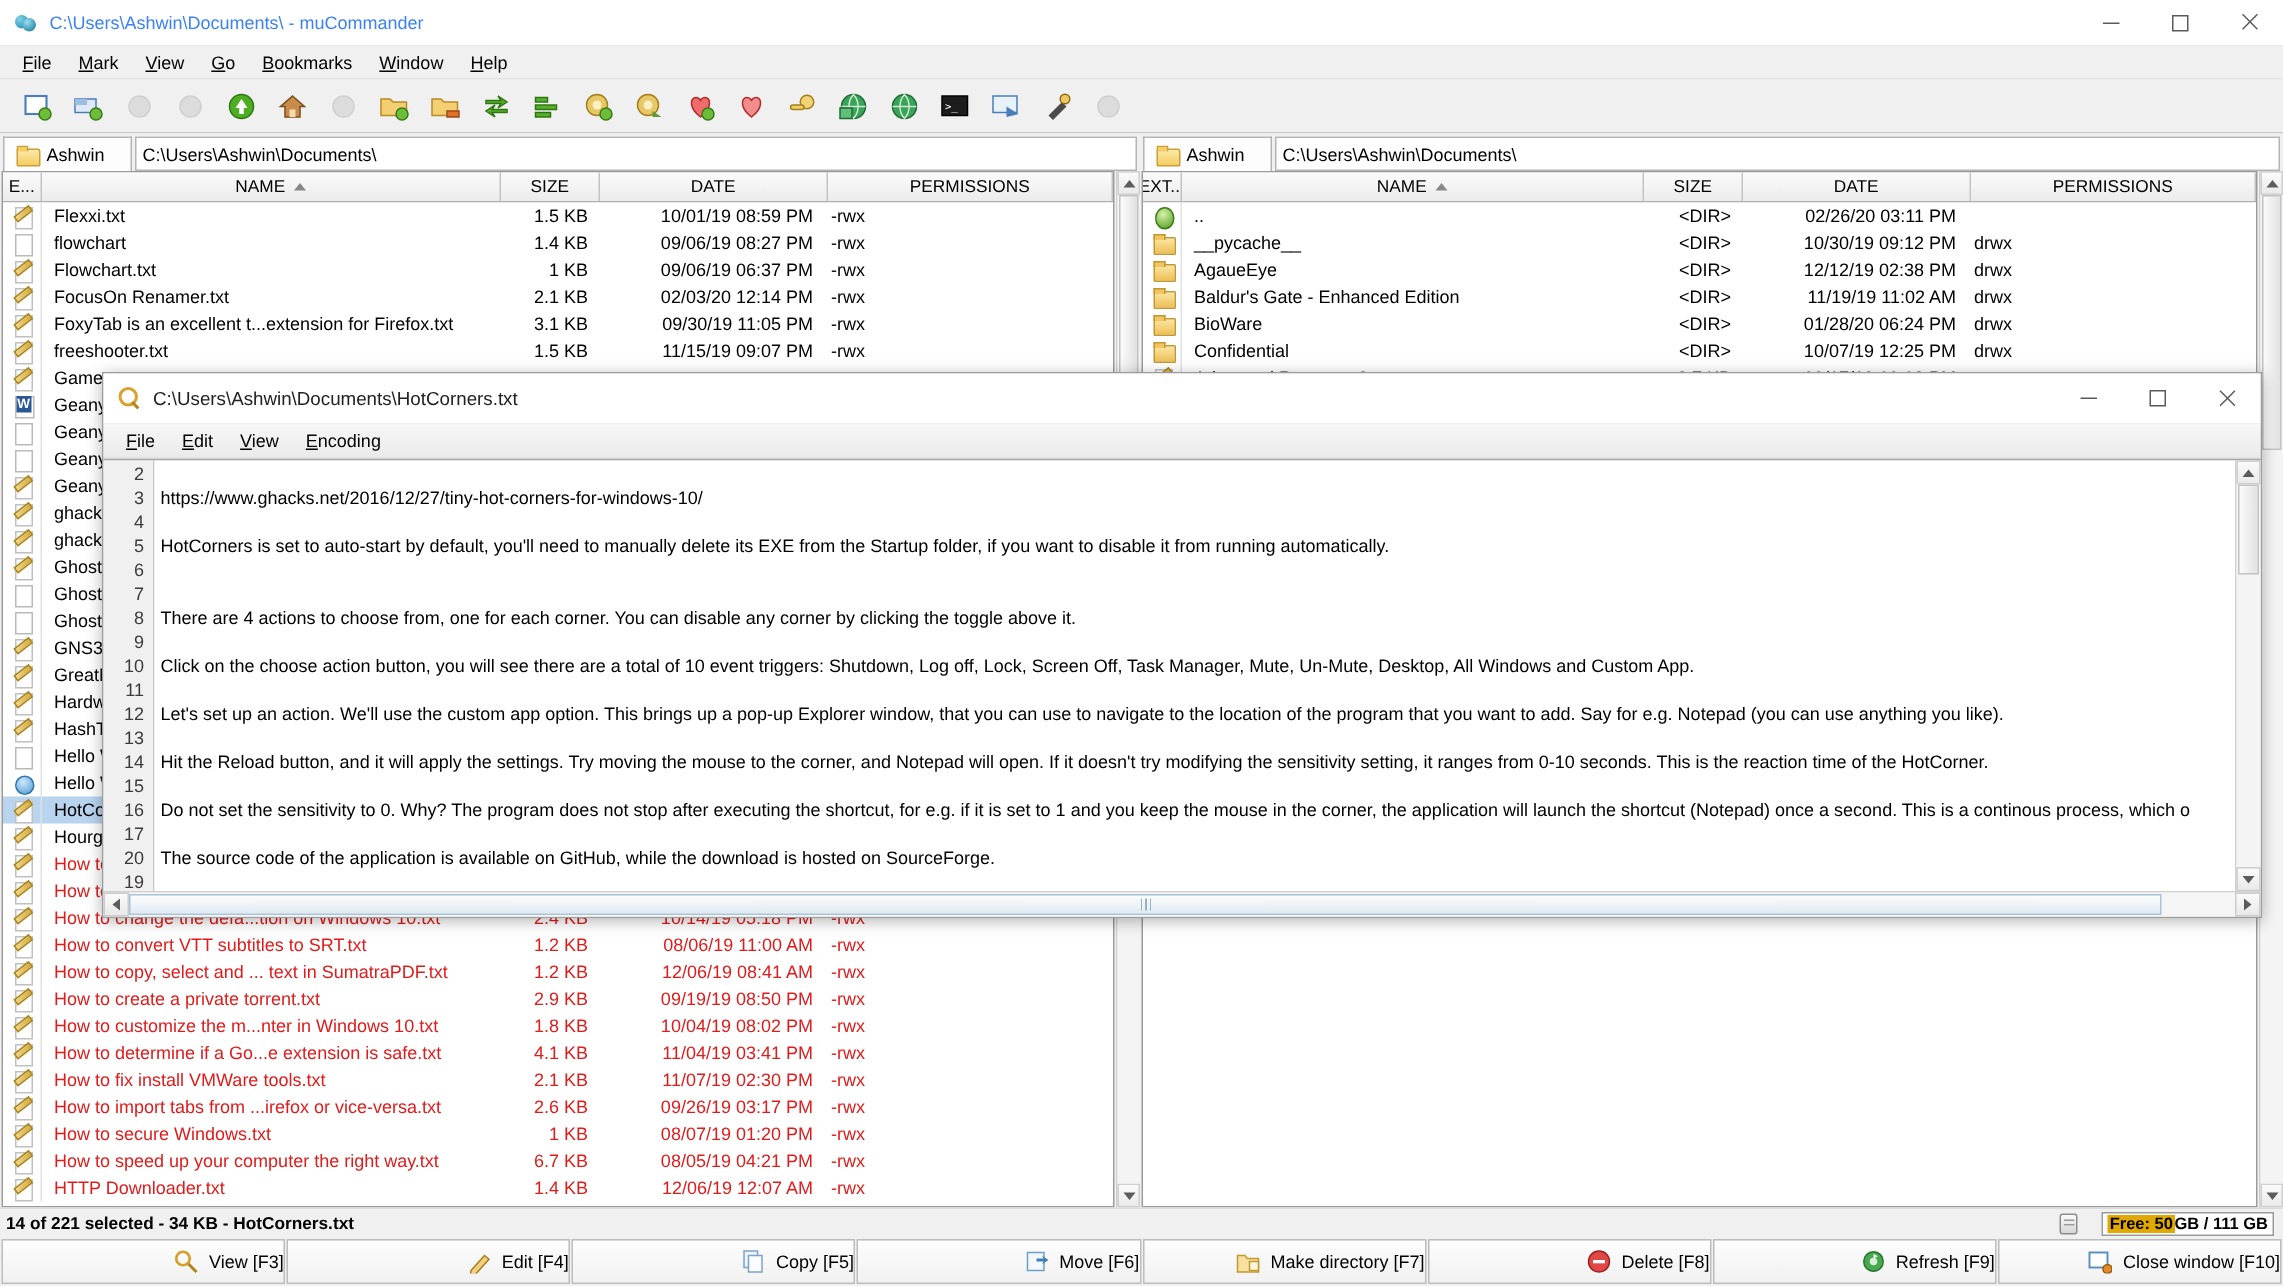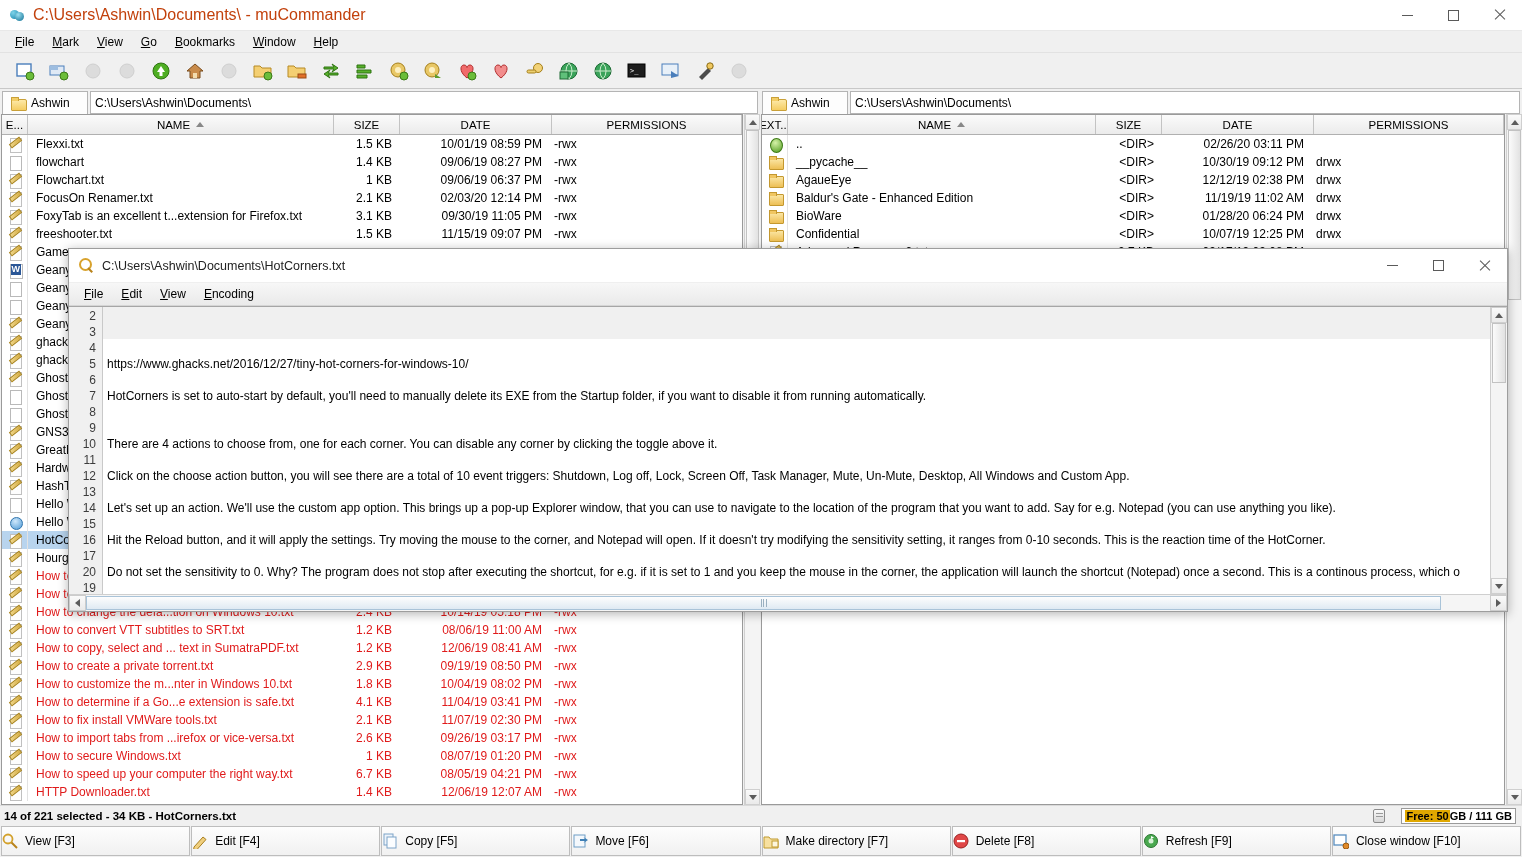--- a/index.html
+++ b/index.html
@@ -34,21 +34,21 @@
   .tb-icon .c1 {
     position: absolute; left: 1px; top: 3px; width: 9px; height: 9px;
     border-radius: 50%;
     background: radial-gradient(circle at 35% 30%, #7fd3e8, #1585ad);
   }
   .tb-icon .c2 {
     position: absolute; left: 6px; top: 5px; width: 9px; height: 9px;
     border-radius: 50%;
     background: radial-gradient(circle at 35% 30%, #9adff0, #0e6f93);
   }
-  .tb-title { font-size: 16px; color: #c2410c; }
+  .tb-title { font-size: 12px; color: #3b82f6; }
   .tb-spacer { flex: 1; }
   .winbtn {
     width: 46px; height: 31px;
     display: flex; align-items: center; justify-content: center;
     color: #5a5a5a; font-size: 13px;
   }
   .gl-min { width: 11px; height: 1px; background: #5a5a5a; }
   .gl-max { width: 11px; height: 11px; border: 1px solid #5a5a5a; }
   .gl-close { position: relative; width: 12px; height: 12px; }
   .gl-close::before, .gl-close::after {
@@ -313,21 +313,21 @@
     height: 32px; min-height: 32px;
     display: flex;
     background: #f0f0f0;
     padding: 1px;
     gap: 1px;
   }
   .fbtn {
     flex: 1;
     background: linear-gradient(#fdfdfd, #f1f1f1);
     border: 1px solid #bdbdbd;
-    display: flex; align-items: center; justify-content: flex-start;
+    display: flex; align-items: center; justify-content: flex-end;
     gap: 7px;
     font-size: 12px;
   }
   .bi { width: 16px; height: 16px; position: relative; display: block; flex: none; }
 
   
   .editor {
     position: absolute;
     left: 68px; top: 248px;
     width: 1440px; height: 364px;
@@ -380,21 +380,20 @@
   }
   .gutter div { height: 16px; line-height: 16px; }
   .ed-text {
     flex: 1;
     background: #fff;
     overflow: hidden;
     position: relative;
     padding-top: 1px;
     font-size: 12px;
     white-space: nowrap;
-    margin-top: 32px;
   }
   .ed-text .ln { height: 16px; line-height: 16px; padding-left: 4px; overflow: hidden; }
   .ed-vscroll {
     width: 17px; min-width: 17px;
     background: #f1f1f1;
     border-left: 1px solid #cfcfcf;
     display: flex; flex-direction: column;
   }
   .ed-hscroll {
     height: 17px; min-height: 17px;

